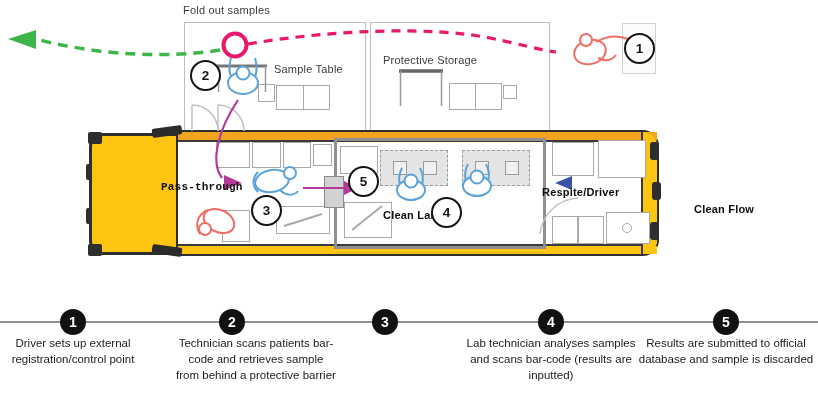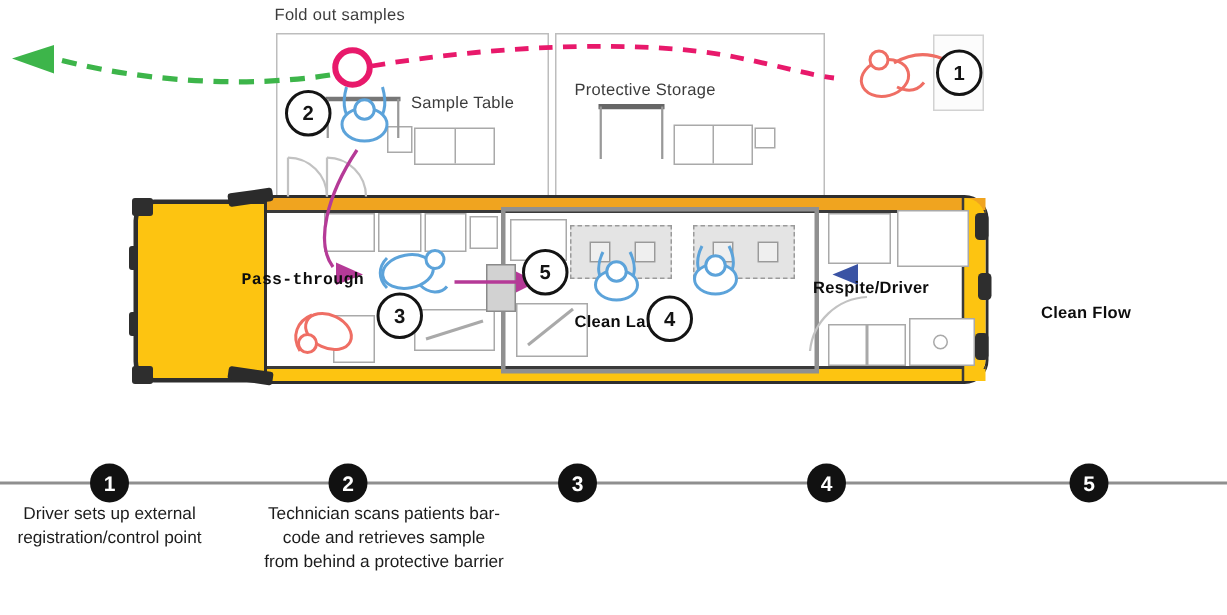--- a/index.html
+++ b/index.html
@@ -224,16 +224,18 @@
 
   <div class="step-circle" style="left:60px;">1</div>
   <div class="step-text" style="left:-7px;width:160px;">Driver sets up external registration/control point</div>
 
   <div class="step-circle" style="left:219px;">2</div>
   <div class="step-text" style="left:152px;width:160px;margin-left:24px;">Technician scans patients bar-code and retrieves sample from behind a protective barrier</div>
 
   <div class="step-circle" style="left:372px;">3</div>
 
   <div class="step-circle" style="left:538px;">4</div>
+  <div class="step-text" style="left:466px;width:170px;">Lab technician analyses samples and scans bar-code (results are inputted)</div>
 
   <div class="step-circle" style="left:713px;">5</div>
+  <div class="step-text" style="left:636px;width:180px;">Results are submitted to official database and sample is discarded</div>
 
 </div>
 
 </body></html>

